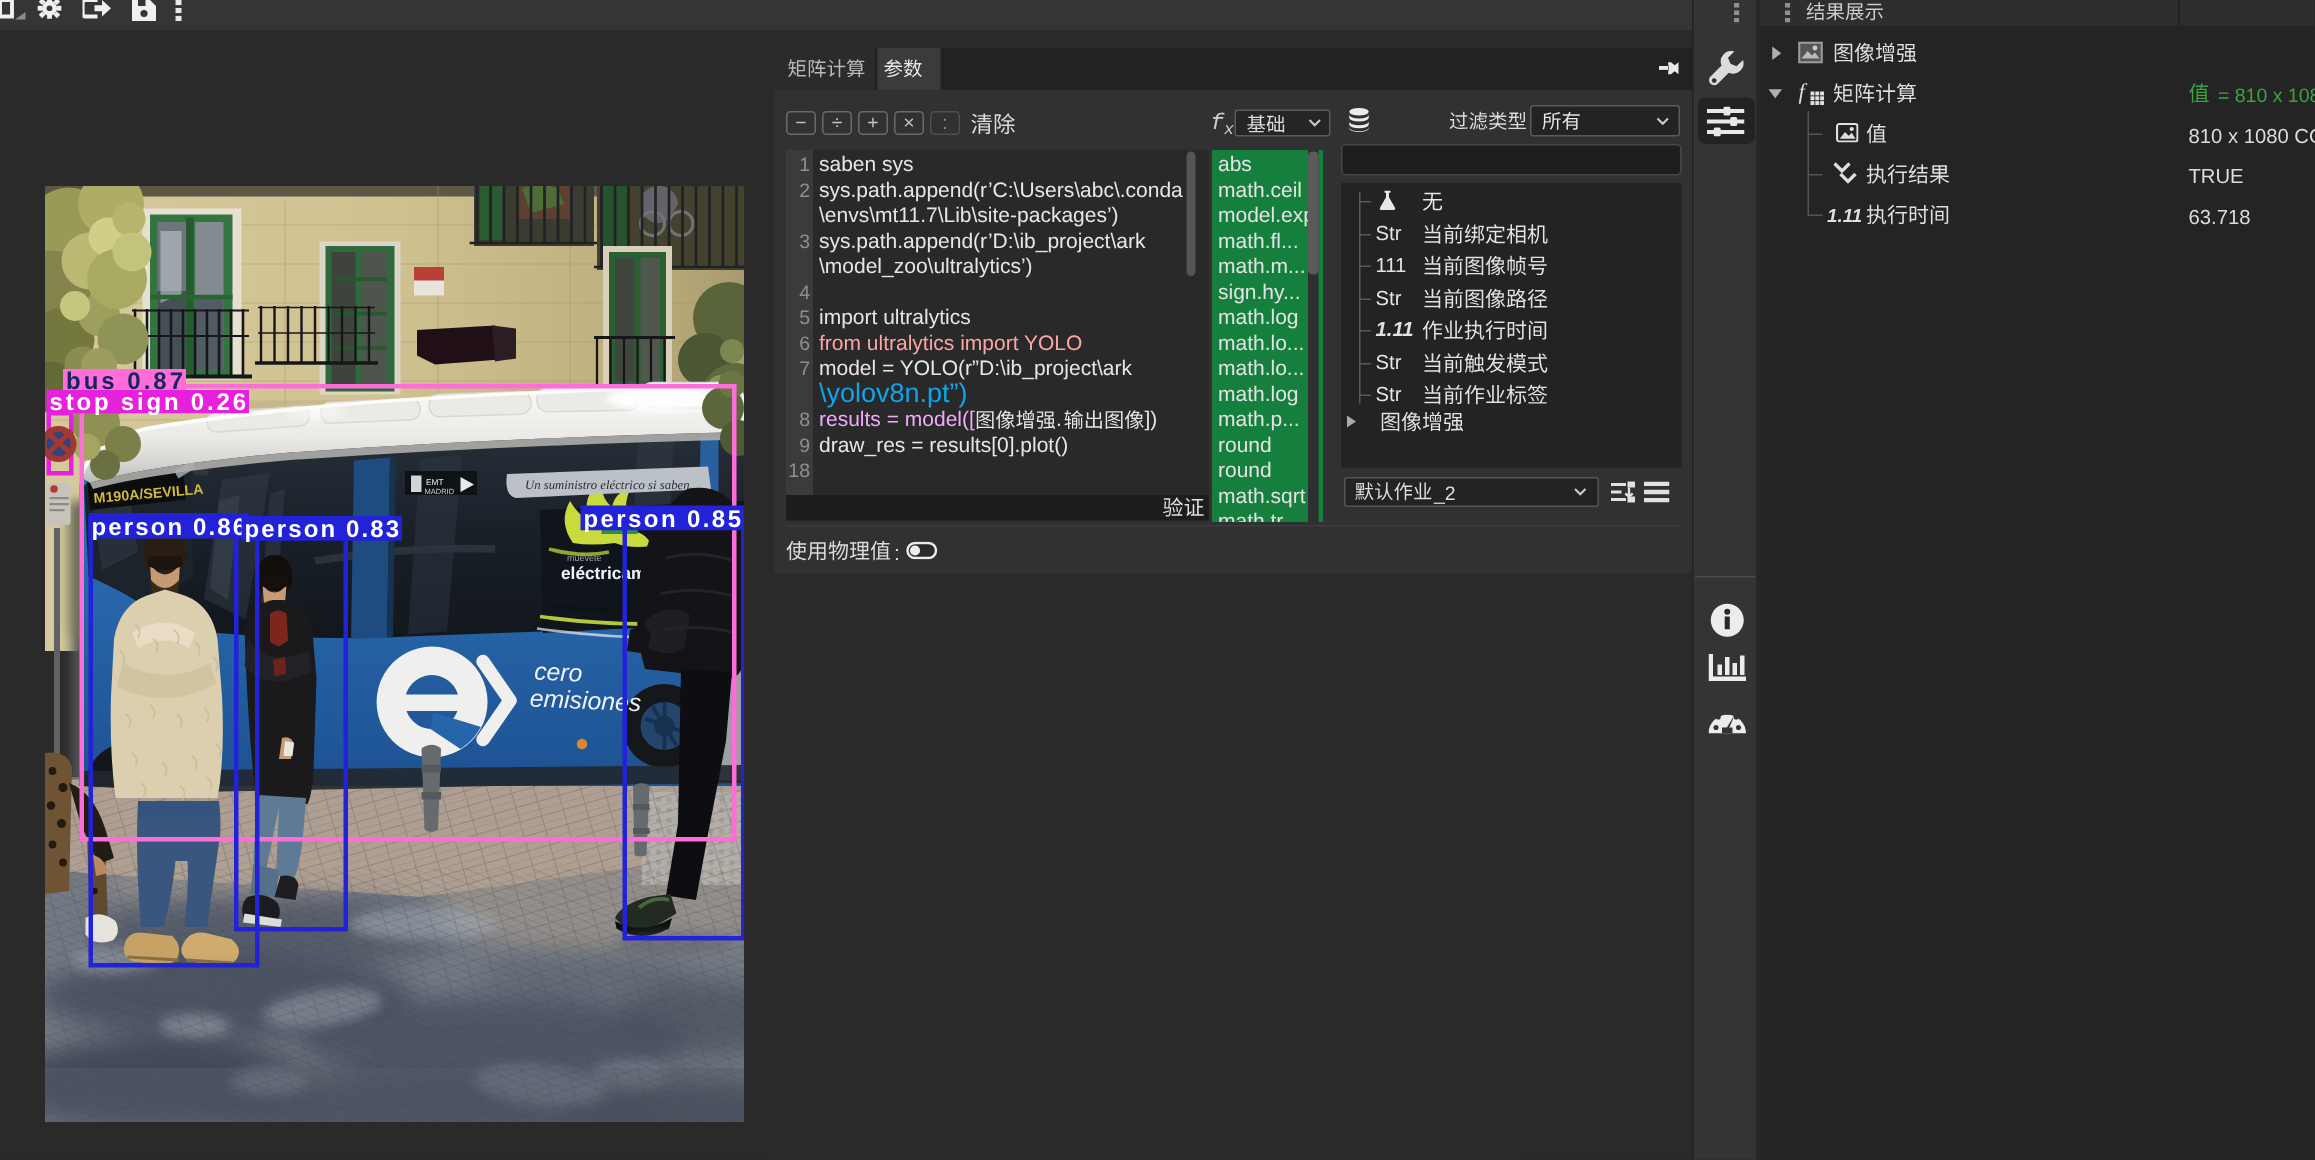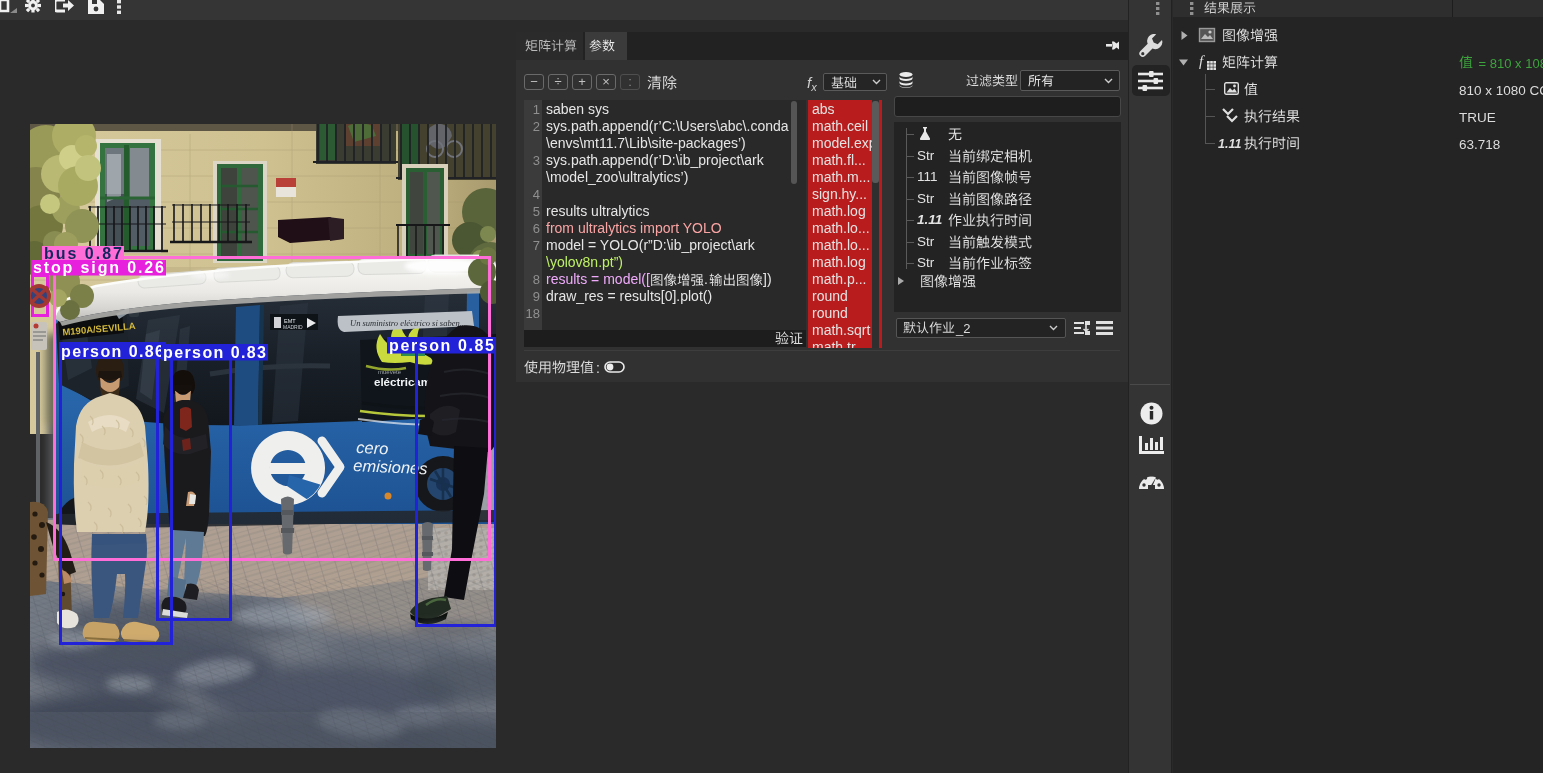--- a/index.html
+++ b/index.html
@@ -513,26 +513,26 @@
 <div class="t" style="left:524px;top:101px;width:16px;text-align:right;font-size:13px;line-height:17px;color:#8f8f8f">1</div>
 <div class="t" style="left:546px;top:101px;font-size:14px;line-height:17px;color:#e6e6e6">saben sys</div>
 <div class="t" style="left:524px;top:118px;width:16px;text-align:right;font-size:13px;line-height:17px;color:#8f8f8f">2</div>
 <div class="t" style="left:546px;top:118px;font-size:14px;line-height:17px;color:#e6e6e6">sys.path.append(r’C:\Users\abc\.conda</div>
 <div class="t" style="left:546px;top:135px;font-size:14px;line-height:17px;color:#e6e6e6">\envs\mt11.7\Lib\site-packages’)</div>
 <div class="t" style="left:524px;top:152px;width:16px;text-align:right;font-size:13px;line-height:17px;color:#8f8f8f">3</div>
 <div class="t" style="left:546px;top:152px;font-size:14px;line-height:17px;color:#e6e6e6">sys.path.append(r’D:\ib_project\ark</div>
 <div class="t" style="left:546px;top:169px;font-size:14px;line-height:17px;color:#e6e6e6">\model_zoo\ultralytics’)</div>
 <div class="t" style="left:524px;top:186px;width:16px;text-align:right;font-size:13px;line-height:17px;color:#8f8f8f">4</div>
 <div class="t" style="left:524px;top:203px;width:16px;text-align:right;font-size:13px;line-height:17px;color:#8f8f8f">5</div>
-<div class="t" style="left:546px;top:203px;font-size:14px;line-height:17px;color:#e6e6e6">results ultralytics</div>
+<div class="t" style="left:546px;top:203px;font-size:14px;line-height:17px;color:#e6e6e6">import ultralytics</div>
 <div class="t" style="left:524px;top:220px;width:16px;text-align:right;font-size:13px;line-height:17px;color:#8f8f8f">6</div>
 <div class="t" style="left:546px;top:220px;font-size:14px;line-height:17px;color:#fca5a5">from ultralytics import YOLO</div>
 <div class="t" style="left:524px;top:237px;width:16px;text-align:right;font-size:13px;line-height:17px;color:#8f8f8f">7</div>
 <div class="t" style="left:546px;top:237px;font-size:14px;line-height:17px;color:#e6e6e6">model = YOLO(r”D:\ib_project\ark</div>
-<div class="t" style="left:546px;top:254px;font-size:14px;line-height:17px;color:#bef264">\yolov8n.pt”)</div>
+<div class="t" style="left:546px;top:254px;font-size:18px;line-height:17px;color:#0ea5e9">\yolov8n.pt”)</div>
 <div class="t" style="left:524px;top:271px;width:16px;text-align:right;font-size:13px;line-height:17px;color:#8f8f8f">8</div>
 <div class="t" style="left:546px;top:271px;font-size:14px;line-height:17px;color:#f0abfc">results = model([</div>
 <svg class="ab" style="left:650px;top:273.0px" width="54.0" height="15.1" viewBox="0 0 4000 1120">
     <g transform="translate(0,880) scale(1,-1)" fill="#e6e6e6">
       <use href="#q10" x="0"></use>
       <use href="#q4" x="1000"></use>
       <use href="#q13" x="2000"></use>
       <use href="#q18" x="3000"></use>
     </g>
   </svg>
@@ -550,32 +550,32 @@
 <div class="t" style="left:546px;top:288px;font-size:14px;line-height:17px;color:#e6e6e6">draw_res = results[0].plot()</div>
 <div class="t" style="left:524px;top:305px;width:16px;text-align:right;font-size:13px;line-height:17px;color:#8f8f8f">18</div>
 <div class="ab" style="left:791px;top:101px;width:6px;height:83px;background:#555;border-radius:3px"></div>
 <div class="ab" style="left:524px;top:330px;width:282px;height:17px;background:#1d1d1d"></div>
 <svg class="ab" style="left:775px;top:331.0px" width="28" height="15.7" viewBox="0 0 2000 1120">
     <g transform="translate(0,880) scale(1,-1)" fill="#e0e0e0">
       <use href="#q56" x="0"></use>
       <use href="#q49" x="1000"></use>
     </g>
   </svg>
-<div class="t" style="left:807px;top:74px;font-family:Liberation Sans, sans-serif;font-style:italic;font-size:15px;color:#cfcfcf">f<span style="font-size:11px;vertical-align:-3px">x</span></div>
+<div class="t" style="left:807px;top:74px;font-family:Liberation Mono, monospace;font-style:italic;font-size:15px;color:#cfcfcf">f<span style="font-size:11px;vertical-align:-3px">x</span></div>
 <div class="ab" style="left:823px;top:73px;width:64px;height:18px;background:#252525;border:1px solid #5a5a5a;border-radius:2px"></div>
 <svg class="ab" style="left:831px;top:76.0px" width="26" height="14.6" viewBox="0 0 2000 1120">
     <g transform="translate(0,880) scale(1,-1)" fill="#dddddd">
       <use href="#q12" x="0"></use>
       <use href="#q38" x="1000"></use>
     </g>
   </svg>
 <svg class="ab" style="left:872px;top:79px" width="9" height="6" viewBox="0 0 9 6">
     <path d="M1,1 L4.5,4.5 8,1" stroke="#ccc" stroke-width="1.4" fill="none"></path>
   </svg>
-<div class="ab" style="left:808px;top:100px;width:74px;height:248px;background:#b91c1c;overflow:hidden">
+<div class="ab" style="left:808px;top:100px;width:74px;height:248px;background:#15803d;overflow:hidden">
     <div class="t" style="left:4px;top:1px;font-size:14px;line-height:17px;color:#e3e3e3">abs</div>
     <div class="t" style="left:4px;top:18px;font-size:14px;line-height:17px;color:#e3e3e3">math.ceil</div>
     <div class="t" style="left:4px;top:35px;font-size:14px;line-height:17px;color:#e3e3e3">model.exp</div>
     <div class="t" style="left:4px;top:52px;font-size:14px;line-height:17px;color:#e3e3e3">math.fl...</div>
     <div class="t" style="left:4px;top:69px;font-size:14px;line-height:17px;color:#e3e3e3">math.m...</div>
     <div class="t" style="left:4px;top:86px;font-size:14px;line-height:17px;color:#e3e3e3">sign.hy...</div>
     <div class="t" style="left:4px;top:103px;font-size:14px;line-height:17px;color:#e3e3e3">math.log</div>
     <div class="t" style="left:4px;top:120px;font-size:14px;line-height:17px;color:#e3e3e3">math.lo...</div>
     <div class="t" style="left:4px;top:137px;font-size:14px;line-height:17px;color:#e3e3e3">math.lo...</div>
     <div class="t" style="left:4px;top:154px;font-size:14px;line-height:17px;color:#e3e3e3">math.log</div>

